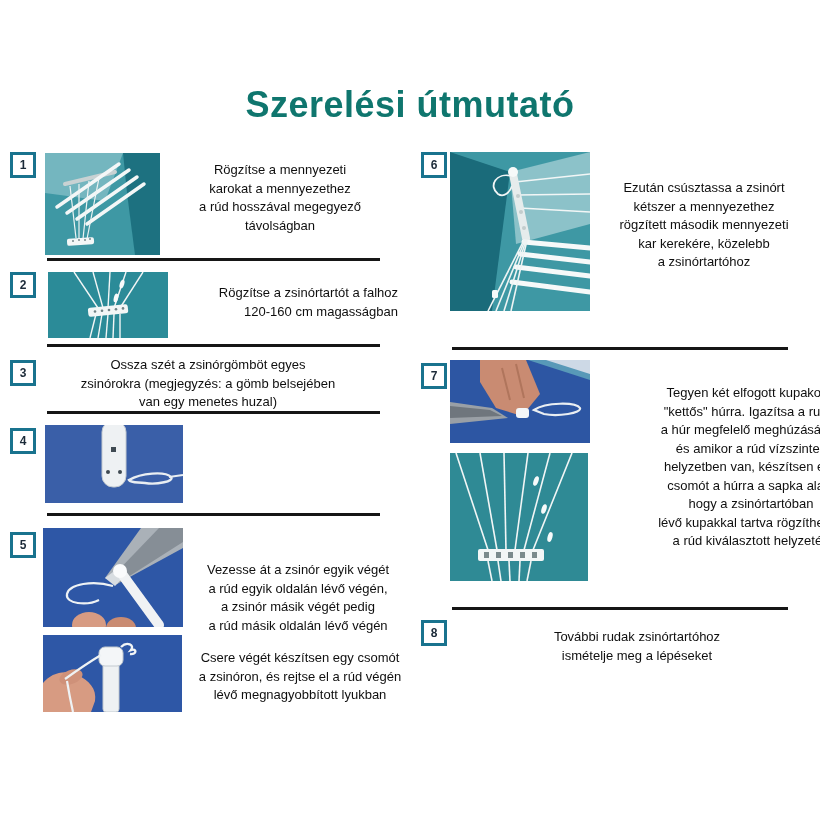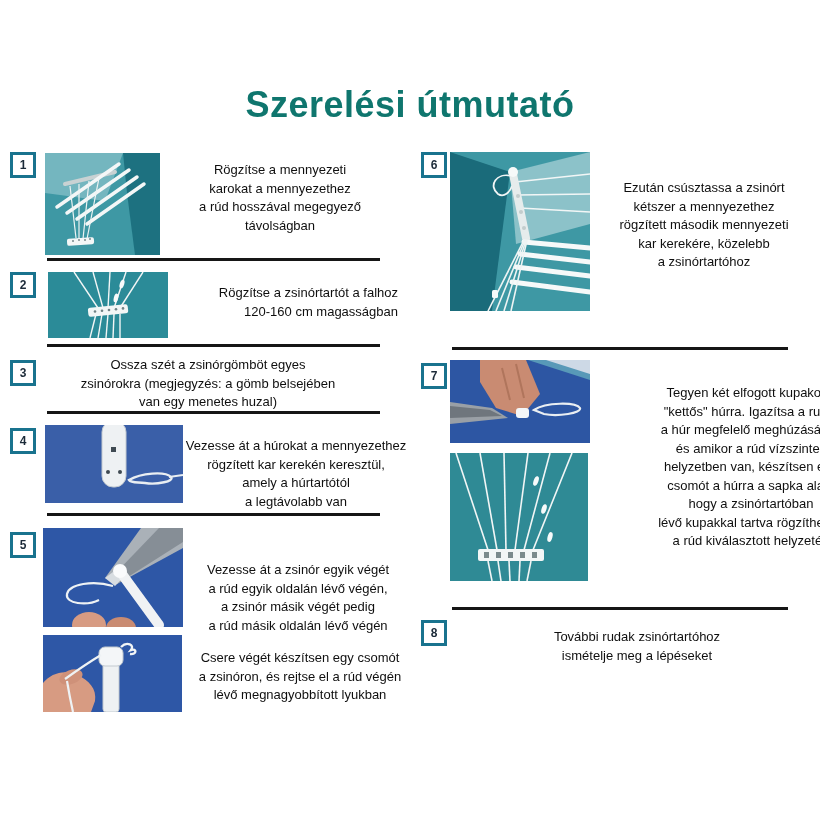--- a/index.html
+++ b/index.html
@@ -98,24 +98,20 @@
     <svg width="138" height="78" viewBox="0 0 138 78">
       <rect width="138" height="78" fill="#3a5fa8"></rect>
       <rect x="57" y="-4" width="24" height="66" rx="11" fill="#eef1f3" stroke="#c3cad0" stroke-width="1"></rect>
       <rect x="66" y="22" width="5" height="5" fill="#3f4a52"></rect>
       <circle cx="63" cy="47" r="2" fill="#3f4a52"></circle>
         <circle cx="75" cy="47" r="2" fill="#3f4a52"></circle>
       <path d="M84 55 C 96 48 120 46 126 52 C 130 56 112 60 100 58 C 92 57 86 58 84 55 Z" fill="none" stroke="#e9eef2" stroke-width="2.4"></path>
       <path d="M124 52 L138 50" stroke="#e9eef2" stroke-width="2.2"></path>
     </svg>
   </div>
-  <div class="txt" style="left:176px;top:437px;width:240px;">Vezesse át a húrokat a mennyezethez
-rögzített kar kerekén keresztül,
-amely a húrtartótól
-a legtávolabb van</div>
   <div class="rule" style="left:47px;top:513px;width:333px;"></div>
 
   <div class="badge" style="left:10px;top:532px;">5</div>
   <div class="photo" style="left:43px;top:528px;">
     <svg width="140" height="99" viewBox="0 0 140 99">
       <rect width="140" height="99" fill="#2e57a6"></rect>
       <polygon points="140,0 98,0 62,50 74,56 140,20" fill="#aab1b8"></polygon>
       <polygon points="140,0 116,0 66,52 74,56 140,14" fill="#868e96"></polygon>
       <polygon points="62,50 70,44 78,52 72,58" fill="#d8dde1"></polygon>
       <line x1="116" y1="97" x2="76" y2="42" stroke="#f0f2f4" stroke-width="10" stroke-linecap="round"></line>

